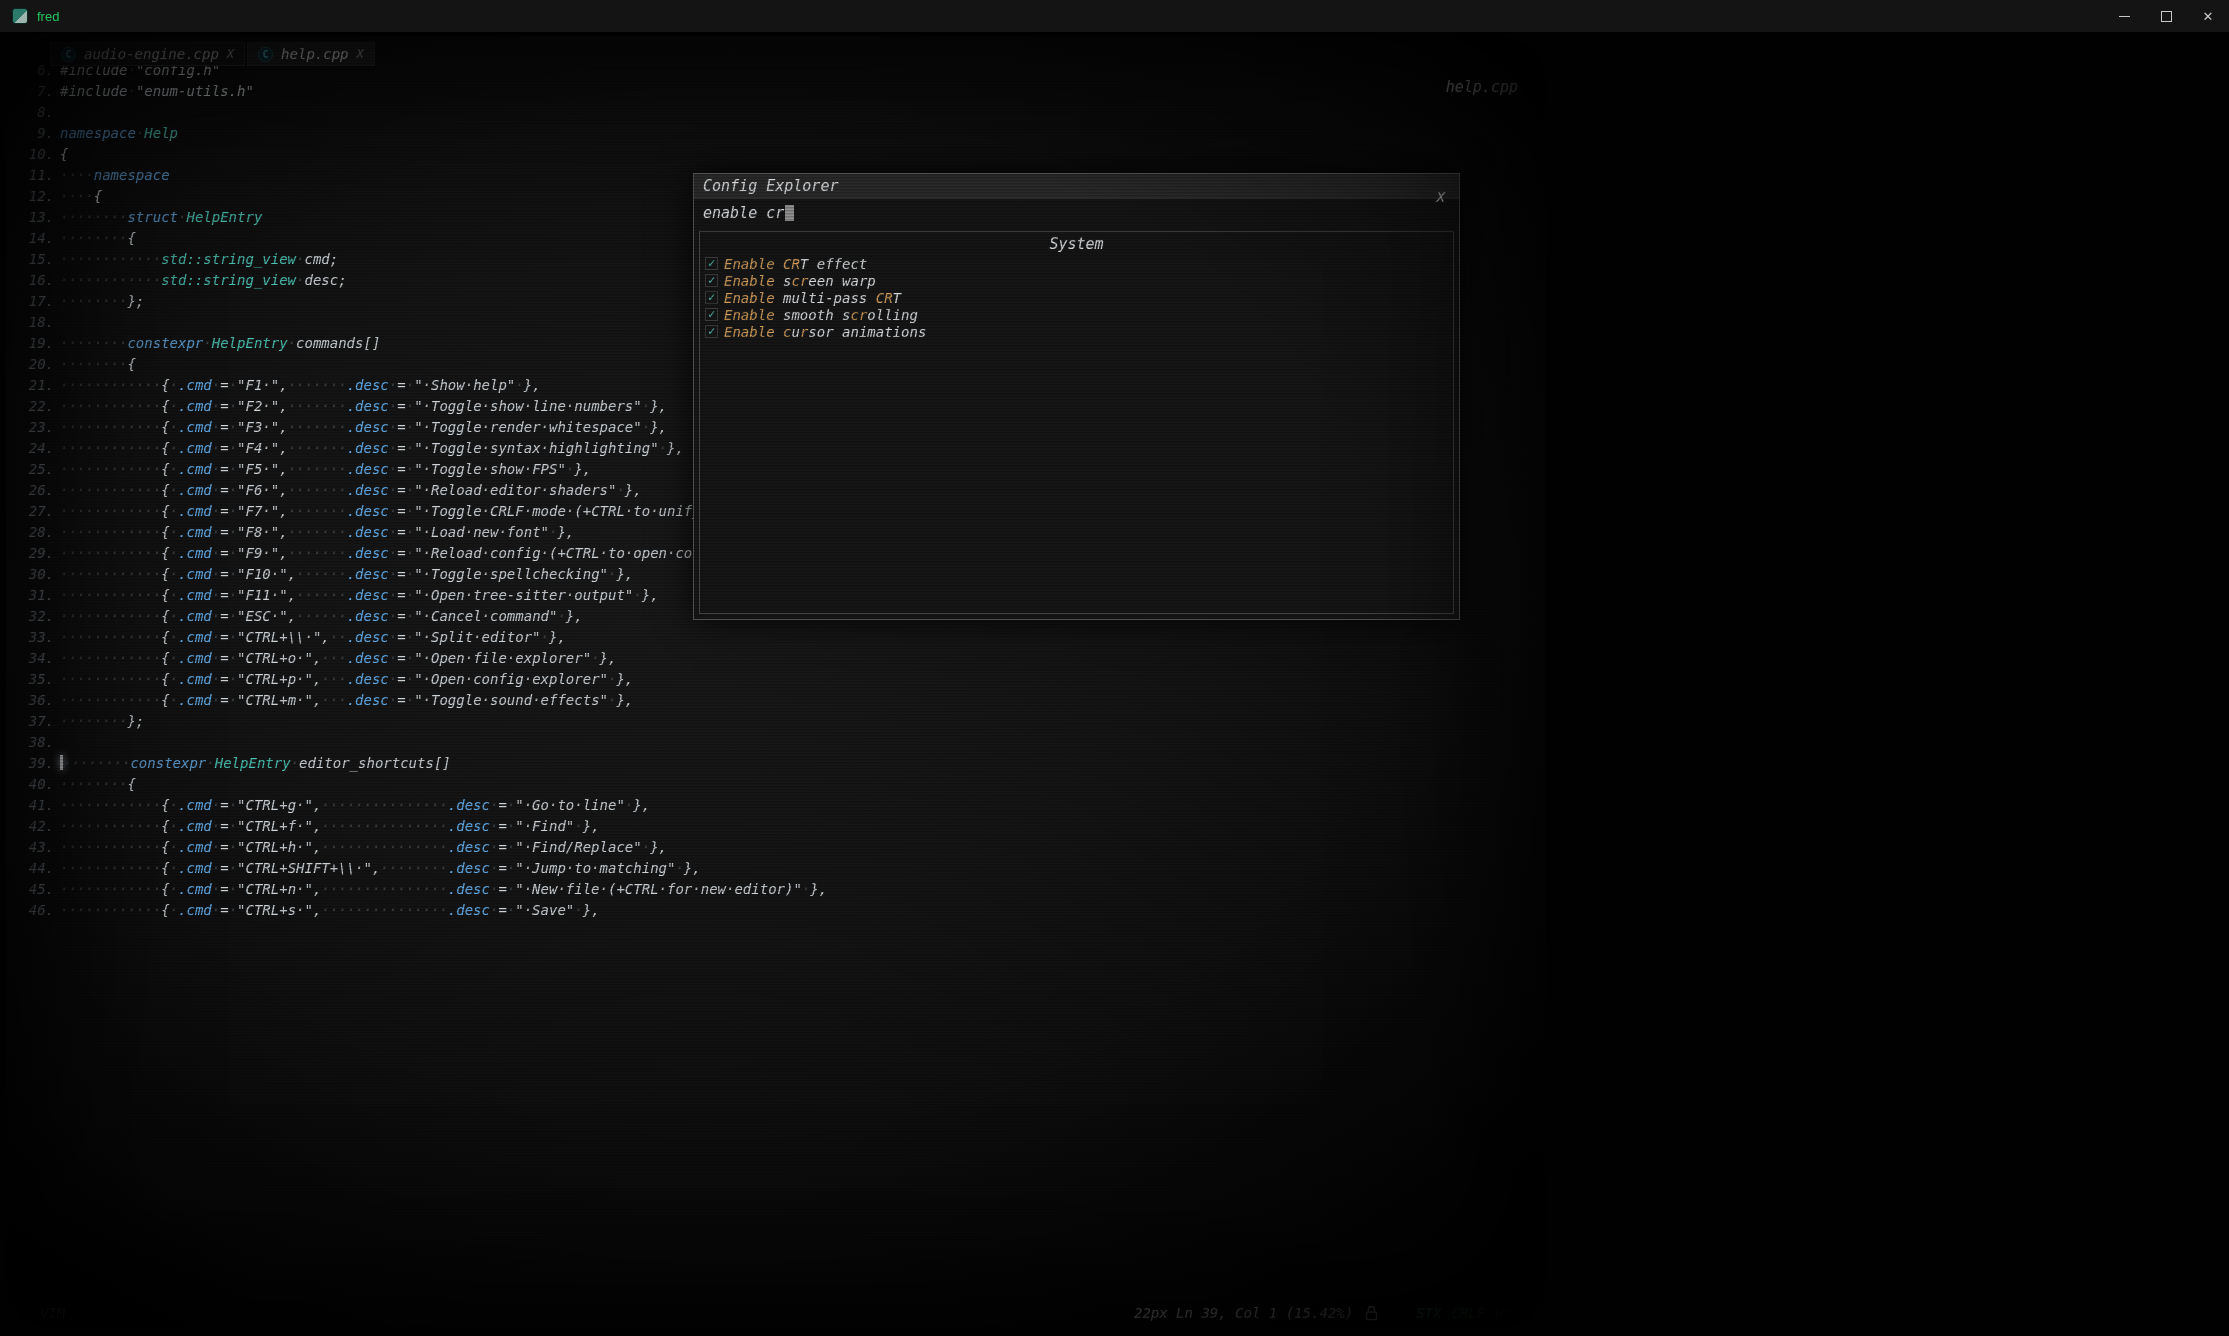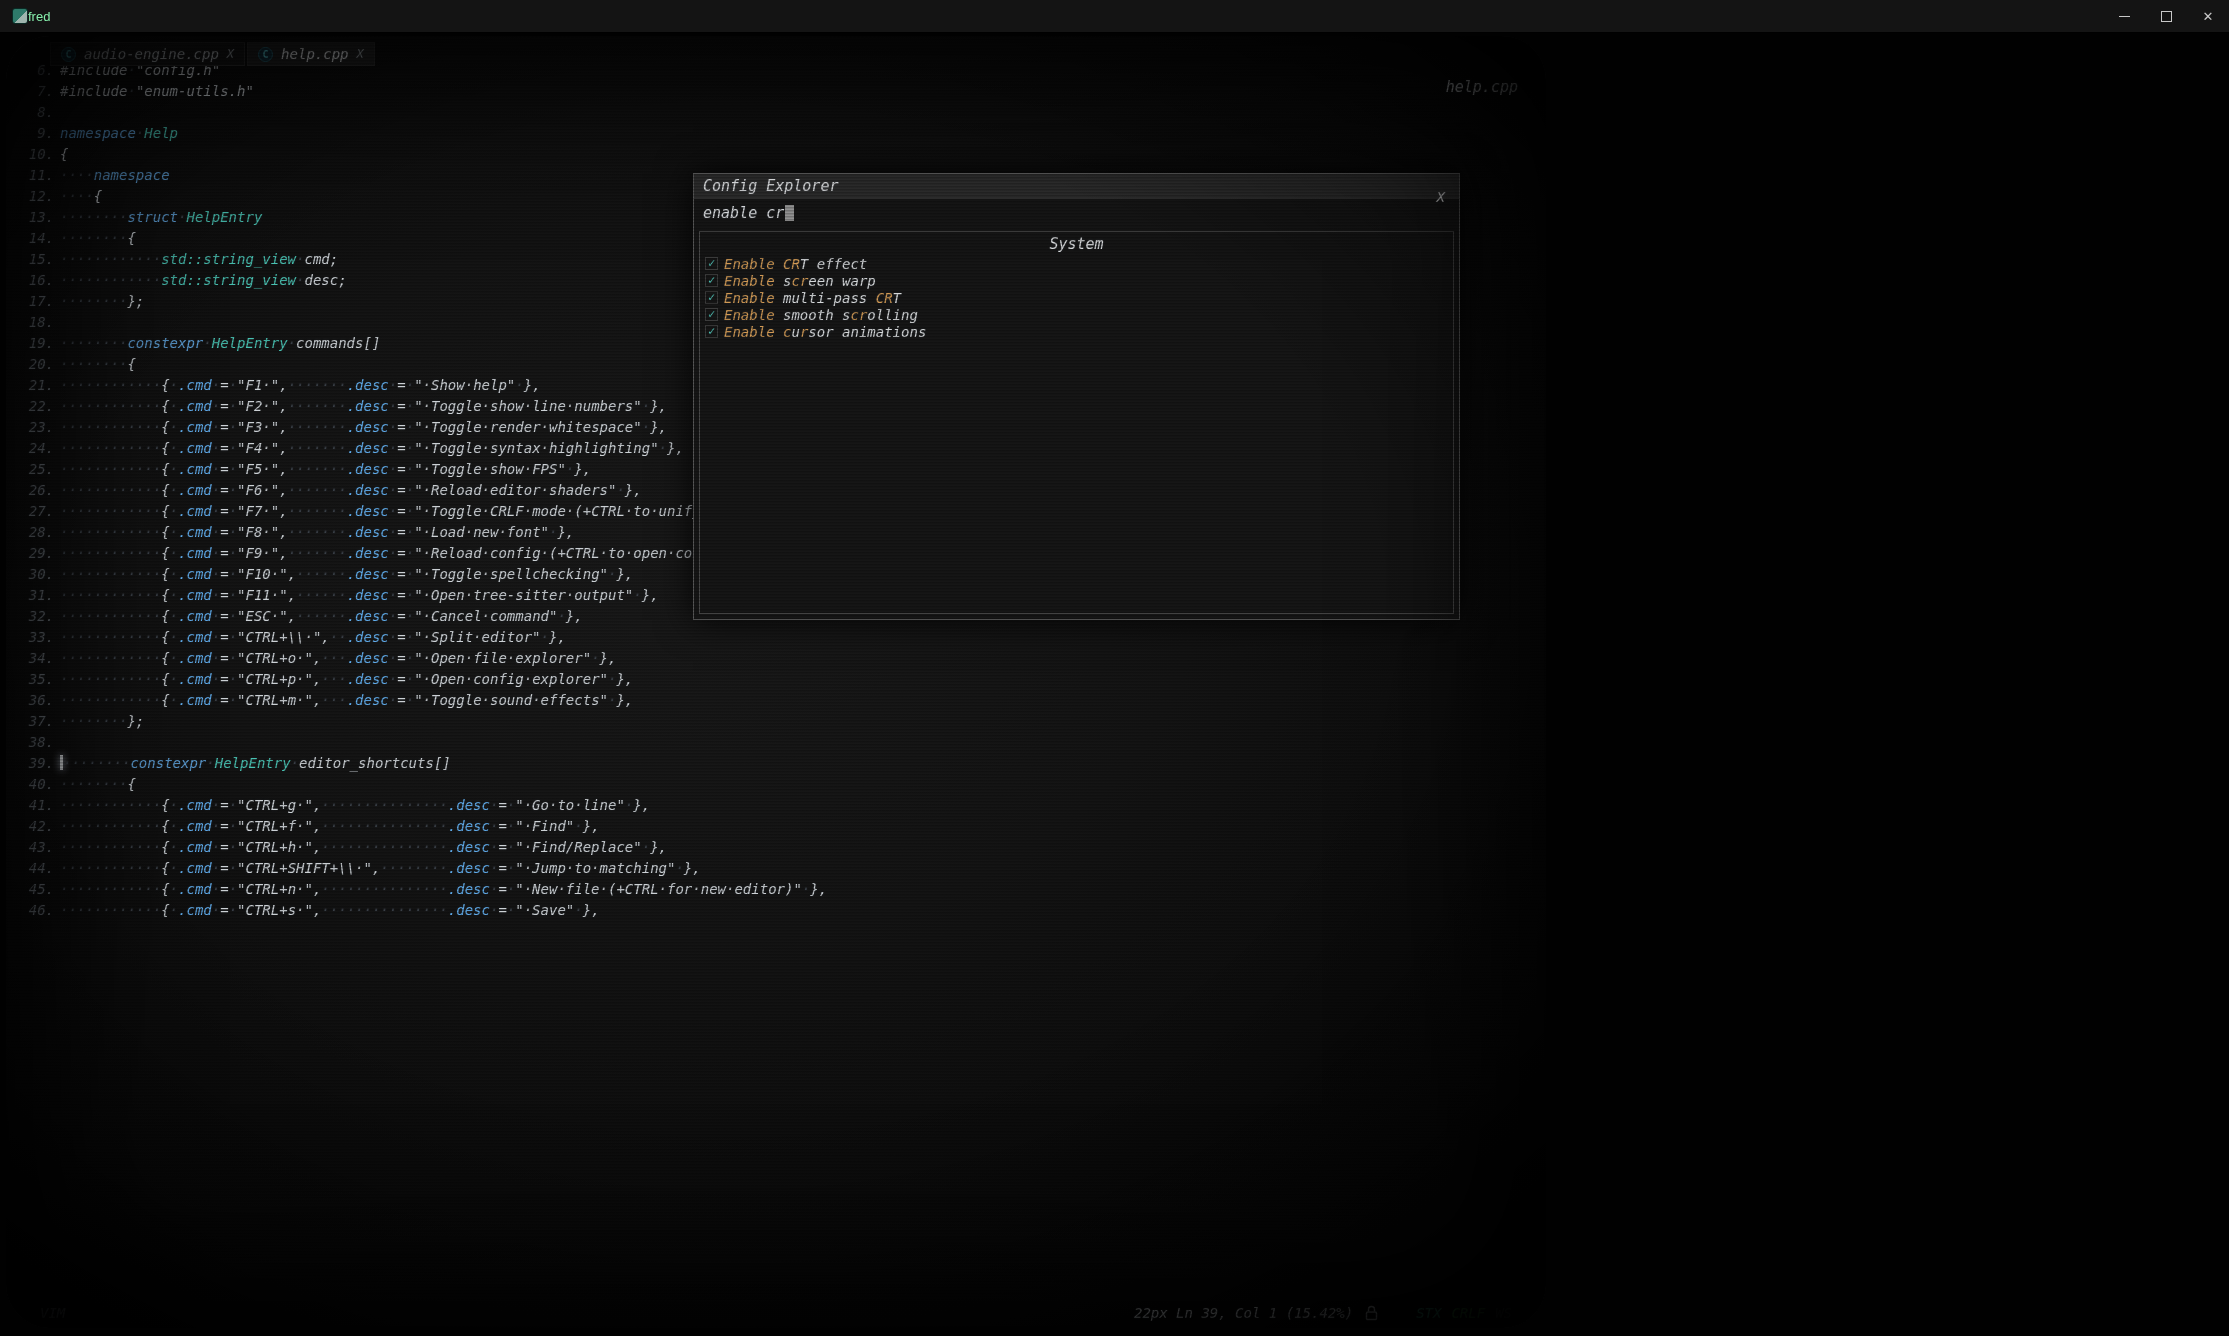--- a/index.html
+++ b/index.html
@@ -7,21 +7,21 @@
   body { width:2229px; height:1336px; position:relative; overflow:hidden;
          font-family:"DejaVu Sans Mono", monospace; }
 
   
   .titlebar { position:absolute; top:0; left:0; right:0; height:33px; background:#141414;
               display:flex; align-items:center; padding-left:12px;
               font-family:"Liberation Sans", sans-serif; border-bottom:1px solid #000; z-index:100; }
   .app-icon { width:16px; height:16px; border-radius:3px; display:inline-block;
               background:linear-gradient(135deg,#2e7a6a 0 55%,#9fb5ae 55% 100%);
               border:1px solid #0a2a24; }
-  .win-title { color:#86efac; font-size:13px; margin-left:0; }
+  .win-title { color:#22c55e; font-size:13px; margin-left:9px; }
   .win-controls { margin-left:auto; display:flex; height:100%; }
   .wbtn { width:42px; height:100%; display:flex; align-items:center; justify-content:center; color:#c8c8c8; }
   .glyph-min { width:11px; border-top:1.5px solid #c8c8c8; display:inline-block; }
   .glyph-max { width:11px; height:11px; border:1.5px solid #c8c8c8; display:inline-block; }
   .glyph-close { font-size:13px; }
 
   
   .viewport { position:absolute; left:6px; top:36px; width:1540px; height:1292px;
               border-radius:44px; overflow:hidden; font-style:italic;
               background:radial-gradient(ellipse 72% 62% at 45% 42%, #1a1a1a 0%, #141414 45%, #0d0d0d 78%, #070707 100%);

